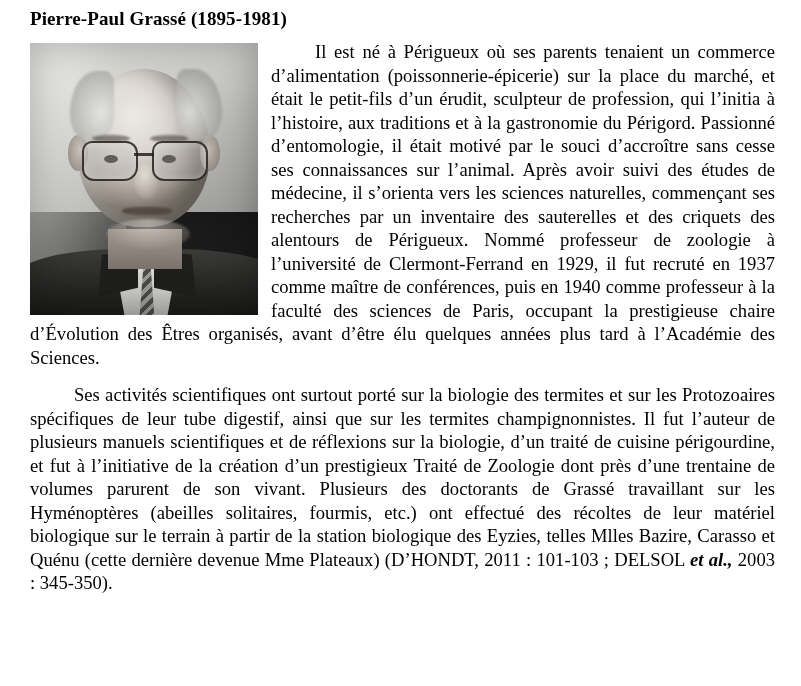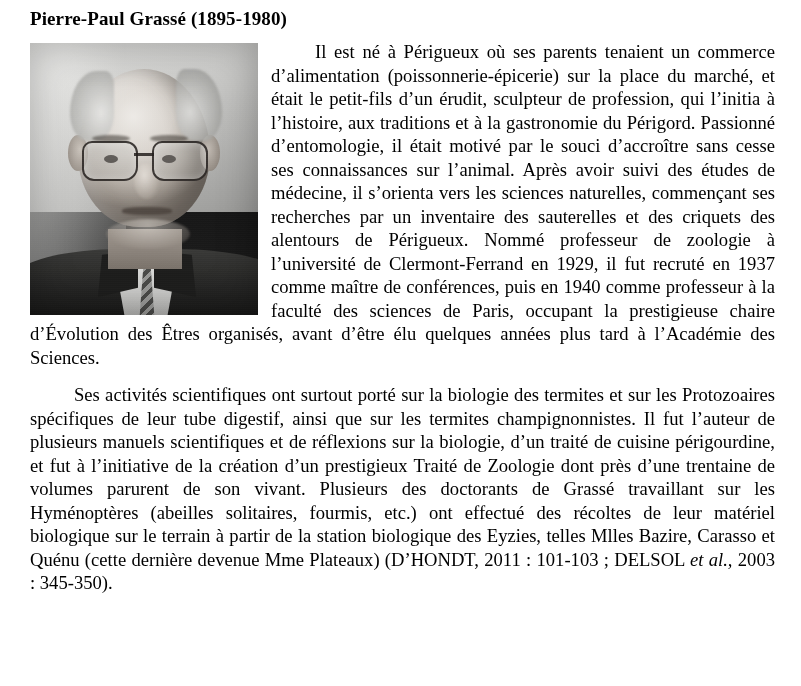--- a/index.html
+++ b/index.html
@@ -224,28 +224,28 @@
     background-image:
       repeating-linear-gradient(0deg, rgba(255,255,255,0.028) 0px, rgba(0,0,0,0.028) 1px, rgba(255,255,255,0.0) 2px);
     pointer-events: none;
   }
   .portrait .vignette {
     position: absolute;
     inset: 0;
     box-shadow: inset 0 0 42px rgba(0,0,0,0.30);
     pointer-events: none;
   }
-  .ital { font-style: italic; }
+  .ital { font-style: italic; font-weight: bold; }
 </style>
 </head>
 <body>
 
 <div class="page">
 
-  <div class="title">Pierre-Paul Grassé (1895-1980)</div>
+  <div class="title">Pierre-Paul Grassé (1895-1981)</div>
 
   <div class="content">
 
     <div class="portrait">
       <div class="bg"></div>
       <div class="backdrop"></div>
       <div class="backdrop2"></div>
       <div class="suit"></div>
       <div class="shirt"></div>
       <div class="tie"></div>

